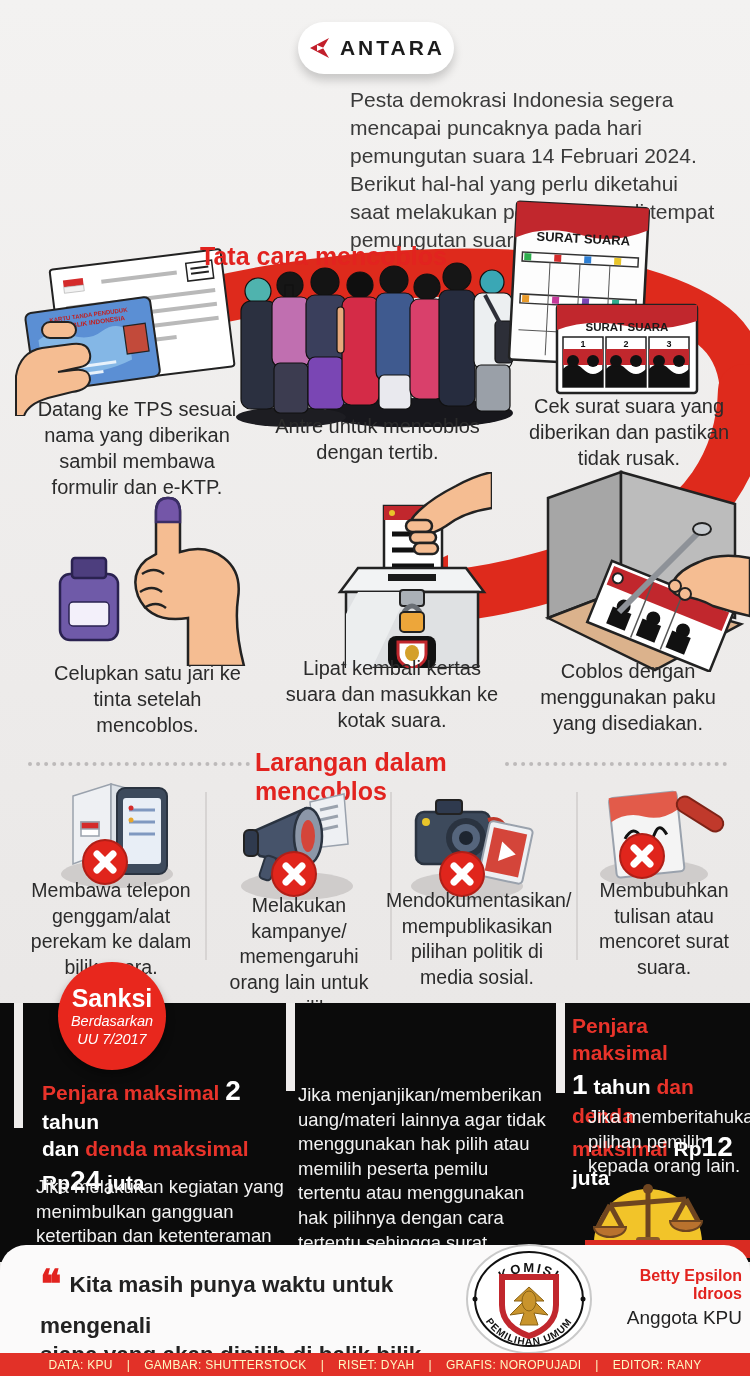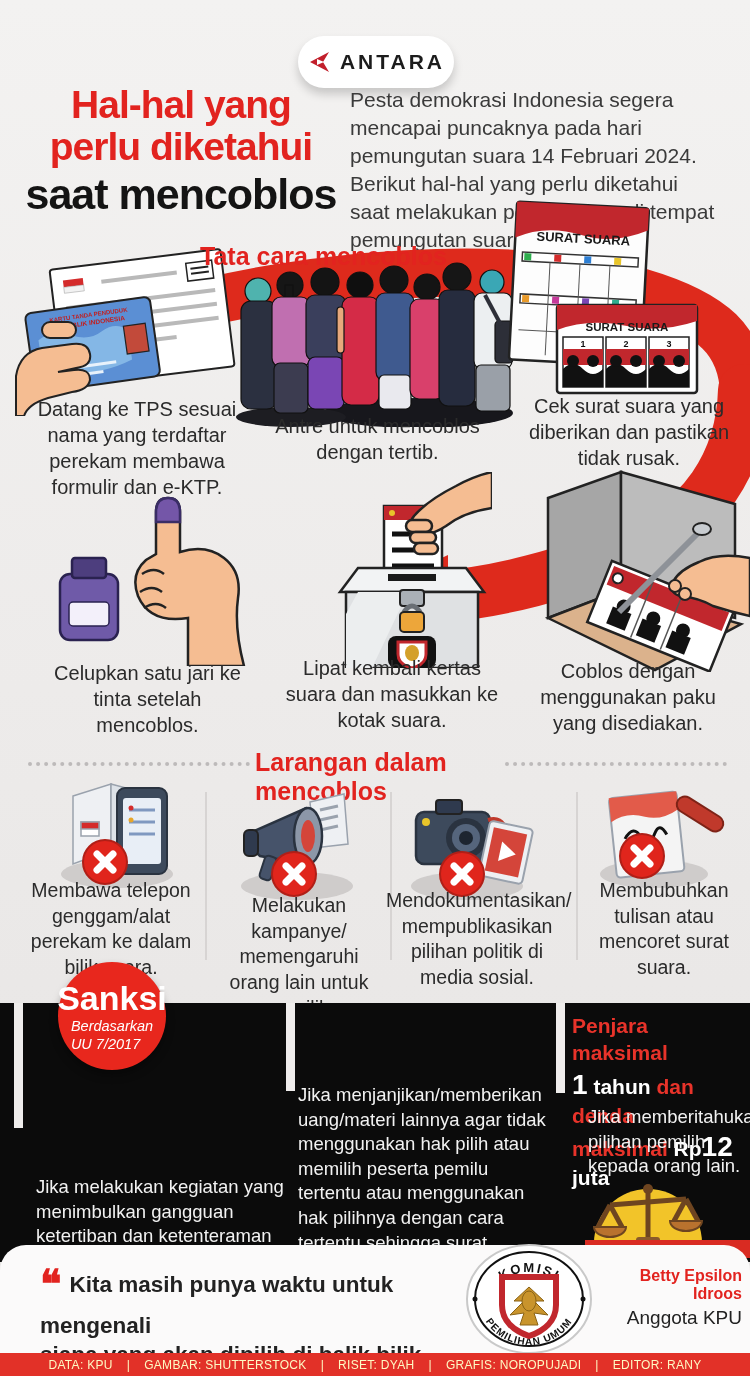--- a/index.html
+++ b/index.html
@@ -1,40 +1,40 @@
 <!DOCTYPE html>
 <html><head>
 <meta charset="utf-8">
 <style>
   html,body{margin:0;padding:0;background:#888;}
   .canvas{position:relative;width:750px;height:1376px;overflow:hidden;
     font-family:"Liberation Sans",sans-serif;
     background:linear-gradient(180deg,#f3f2f1 0%,#edebea 50%,#e6e4e3 100%);}
   .abs{position:absolute;}
   
-  .brand-pill{left:298px;top:36px;width:156px;height:52px;background:#fff;border-radius:28px;
+  .brand-pill{left:298px;top:22px;width:156px;height:52px;background:#fff;border-radius:28px;
     box-shadow:0 6px 10px rgba(0,0,0,.18);display:flex;align-items:center;justify-content:center;gap:7px;}
   .brand-text{font-size:21px;font-weight:bold;letter-spacing:3px;color:#1c1c1c;}
   .title-block{left:22px;top:84px;width:318px;text-align:center;line-height:1.08;font-weight:bold;letter-spacing:-1px;}
   .title-red{color:#e2231f;font-size:39px;}
   .title-black{color:#141414;font-size:43px;margin-top:3px;}
   .intro{left:350px;top:86px;width:372px;font-size:21px;line-height:1.33;color:#3a3a3a;}
   
   .sec-head{font-size:25px;font-weight:bold;color:#e2231f;text-align:left;}
   .caption{font-size:20px;line-height:1.3;color:#2b2b2b;text-align:center;}
   .dotline{border-top:4px dotted #bdbaba;height:0;}
   .vdiv{width:2px;background:#d7d4d3;}
   
   .ban-cap{font-size:19.5px;line-height:1.32;color:#2b2b2b;text-align:center;}
   
   .black-sec{left:0;top:1003px;width:750px;height:259px;background:#0b0b0b;overflow:hidden;}
   .slit{position:absolute;width:9px;background:#efedec;top:0;}
   .sanksi-badge{left:58px;top:962px;width:108px;height:108px;border-radius:50%;background:#e8271d;
     box-shadow:0 5px 8px rgba(0,0,0,.35);display:flex;flex-direction:column;align-items:center;justify-content:center;color:#fff;z-index:6;}
-  .sanksi-badge .b1{font-size:34px;font-weight:bold;}
+  .sanksi-badge .b1{font-size:25px;font-weight:bold;}
   .sanksi-badge .b2{font-size:14.5px;font-style:italic;line-height:1.2;}
   .sanc-head{font-weight:bold;font-size:21px;line-height:1.28;white-space:pre-line;}
   .seg-red{color:#e8332a;}
   .seg-w{color:#fff;}
   .seg-num{color:#fff;font-size:28px;}
   .sanc-body{font-size:18.5px;line-height:1.33;color:#f2f2f2;}
   
   .quote-panel{left:0;top:1245px;width:750px;height:108px;background:#fbfafa;border-radius:26px 26px 0 0;z-index:7;}
   .quote-text{left:40px;top:1258px;width:440px;font-size:22.5px;line-height:1.32;color:#222;font-weight:bold;z-index:8;}
   .qmark{color:#e2231f;font-size:40px;font-weight:bold;letter-spacing:-2px;vertical-align:-6px;padding-right:10px;}
@@ -57,25 +57,20 @@
   </svg>
 
   <div class="abs brand-pill">
     <svg width="26" height="24" viewBox="0 0 26 24">
       <path d="M22 2 L3 12 L22 22 L16 12 Z" fill="#c21f2b"></path>
       <path d="M10 9 l7 3 l-7 3 z" fill="#fff"></path>
     </svg>
     <span class="brand-text">ANTARA</span>
   </div>
 
-  <div class="abs title-block">
-    <div class="title-red">Hal-hal yang</div>
-    <div class="title-red">perlu diketahui</div>
-    <div class="title-black">saat mencoblos</div>
-  </div>
   <div class="abs intro">Pesta demokrasi Indonesia segera mencapai puncaknya pada hari pemungutan suara 14 Februari 2024. Berikut hal-hal yang perlu diketahui saat melakukan pencoblosan di tempat pemungutan suara (TPS).</div>
 
   <div class="abs sec-head" style="left:200px;top:242px;width:350px;z-index:3">Tata cara mencoblos</div>
 
   <svg class="abs" style="left:14px;top:248px;z-index:2" width="228" height="168" viewBox="0 0 228 168">
     <g transform="rotate(-7 120 70)">
       <rect x="42" y="12" width="172" height="118" rx="3" fill="#fff" stroke="#222" stroke-width="2"></rect>
       <rect x="54" y="24" width="20" height="7" fill="#d42b2b"></rect>
         <rect x="54" y="31" width="20" height="6" fill="#f2f2f2" stroke="#999" stroke-width=".5"></rect>
       <rect x="178" y="22" width="26" height="18" fill="#fff" stroke="#222" stroke-width="1.5"></rect>
@@ -96,21 +91,21 @@
       <text x="79" y="78" text-anchor="middle" font-size="6.5" font-weight="bold" fill="#c21f1f">REPUBLIK INDONESIA</text>
       <rect x="112" y="84" width="22" height="28" fill="#c24a3a" stroke="#222" stroke-width="1.2"></rect>
       <line x1="26" y1="118" x2="100" y2="118" stroke="#e8f2fb" stroke-width="3"></line>
         <line x1="26" y1="126" x2="86" y2="126" stroke="#e8f2fb" stroke-width="3"></line>
     </g>
     <g fill="#f5bd92" stroke="#222" stroke-width="2">
       <path d="M2 168 L2 128 Q6 104 28 100 L58 96 Q74 94 76 106 Q78 118 62 120 L44 124 L60 122 Q76 120 76 132 Q74 142 58 144 L34 150 Q14 156 10 168 Z"></path>
       <rect x="28" y="74" width="34" height="16" rx="8"></rect>
     </g>
   </svg>
-  <div class="abs caption" style="left:28px;top:396px;width:218px;z-index:3">Datang ke TPS sesuai nama yang terdaftar perekam membawa formulir dan e-KTP.</div>
+  <div class="abs caption" style="left:28px;top:396px;width:218px;z-index:3">Datang ke TPS sesuai nama yang diberikan sambil membawa formulir dan e-KTP.</div>
 
   <svg class="abs" style="left:233px;top:255px;z-index:2" width="284" height="172" viewBox="0 0 284 172">
     <ellipse cx="185" cy="158" rx="95" ry="15" fill="#17171c"></ellipse>
     <ellipse cx="58" cy="162" rx="55" ry="10" fill="#1d1d22"></ellipse>
 
     <g stroke="#111" stroke-width="1.2">
       <circle cx="25" cy="36" r="13" fill="#4fb3ae"></circle>
         <rect x="8" y="46" width="36" height="108" rx="10" fill="#2b3040"></rect>
       <circle cx="57" cy="30" r="13" fill="#161616"></circle>
         <rect x="52" y="30" width="8" height="34" fill="#161616"></rect>
@@ -377,20 +372,23 @@
   <div class="abs ban-cap" style="left:22px;top:878px;width:178px;">Membawa telepon genggam/alat perekam ke dalam bilik suara.</div>
   <div class="abs ban-cap" style="left:213px;top:893px;width:172px;">Melakukan kampanye/ memengaruhi orang lain untuk memilih.</div>
   <div class="abs ban-cap" style="left:386px;top:888px;width:182px;text-align:center;">Mendokumentasikan/ mempublikasikan pilihan politik di media sosial.</div>
   <div class="abs ban-cap" style="left:588px;top:878px;width:152px;">Membubuhkan tulisan atau mencoret surat suara.</div>
 
   <div class="abs black-sec" style="z-index:5">
     <div class="slit" style="left:14px;height:125px;"></div>
     <div class="slit" style="left:286px;height:88px;"></div>
     <div class="slit" style="left:556px;height:90px;"></div>
 
+    <div class="abs sanc-head" style="left:42px;top:70px;width:235px;"><span class="seg-red">Penjara maksimal </span><span class="seg-num">2</span><span class="seg-w"> tahun
+</span><span class="seg-w">dan </span><span class="seg-red">denda maksimal</span><span class="seg-w">
+Rp</span><span class="seg-num">24</span><span class="seg-w"> juta</span></div>
     <div class="abs sanc-body" style="left:36px;top:172px;width:248px;">Jika melakukan kegiatan yang menimbulkan gangguan ketertiban dan ketenteraman pelaksanaan pemungutan suara.</div>
 
     <div class="abs sanc-body" style="left:298px;top:80px;width:252px;">Jika menjanjikan/memberikan uang/materi lainnya agar tidak menggunakan hak pilih atau memilih peserta pemilu tertentu atau menggunakan hak pilihnya dengan cara tertentu sehingga surat suaranya tidak sah.</div>
 
     <div class="abs sanc-head" style="left:572px;top:10px;width:175px;"><span class="seg-red">Penjara maksimal
 </span><span class="seg-num">1</span><span class="seg-w"> tahun </span><span class="seg-red">dan </span><span class="seg-red">denda
 maksimal </span><span class="seg-w">Rp</span><span class="seg-num">12</span><span class="seg-w"> juta</span></div>
     <div class="abs sanc-body" style="left:588px;top:102px;width:180px;">Jika memberitahukan pilihan pemilih kepada orang lain.</div>
 
     <svg class="abs" style="left:566px;top:178px" width="160" height="82" viewBox="0 0 160 82">
@@ -408,21 +406,21 @@
       <path d="M104 40 a16 10 0 0 0 32 0 z" fill="#b9722e" stroke="#6e4520" stroke-width="2"></path>
       <rect x="70" y="56" width="24" height="14" rx="3" fill="#8a5a2b"></rect>
       <ellipse cx="82" cy="74" rx="26" ry="8" fill="#6e4520"></ellipse>
     </svg>
   </div>
 
   <div class="abs sanksi-badge">
     <div class="b1">Sanksi</div>
     <div class="b2">
       <div>Berdasarkan</div>
-      <div style="text-align:left">UU 7/2017</div>
+      <div style="text-align:center">UU 7/2017</div>
     </div>
   </div>
 
   <div class="abs red-sliver"></div>
   <div class="abs quote-panel"></div>
   <div class="abs quote-text">
     <span class="qmark">❝</span><span>Kita masih punya waktu untuk mengenali</span><br>
     <span>siapa yang akan dipilih di balik bilik suara.</span><br>
     
   </div>

